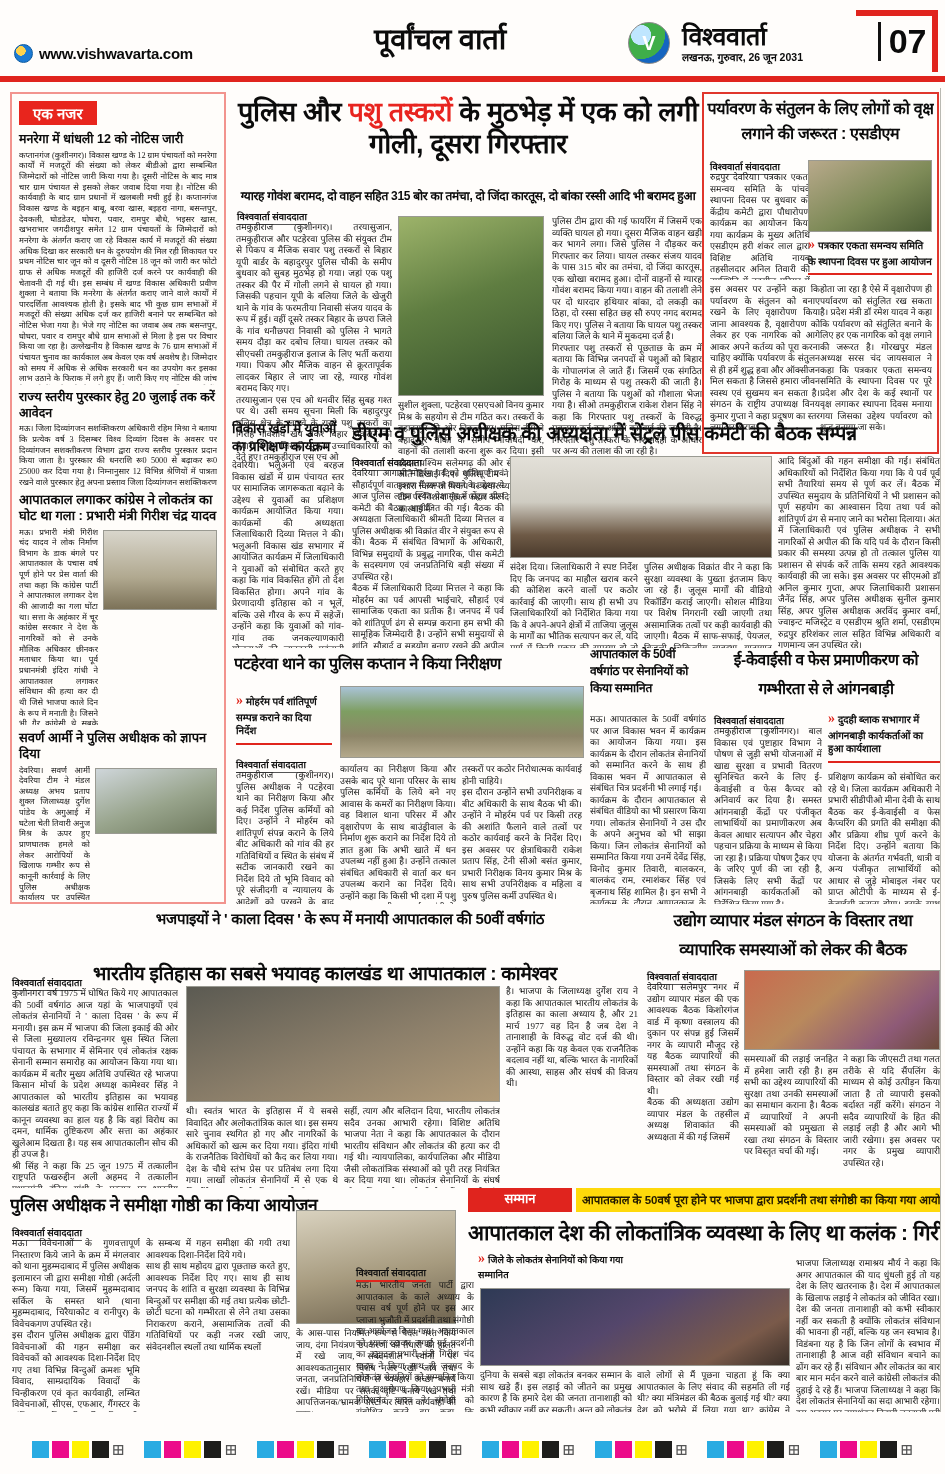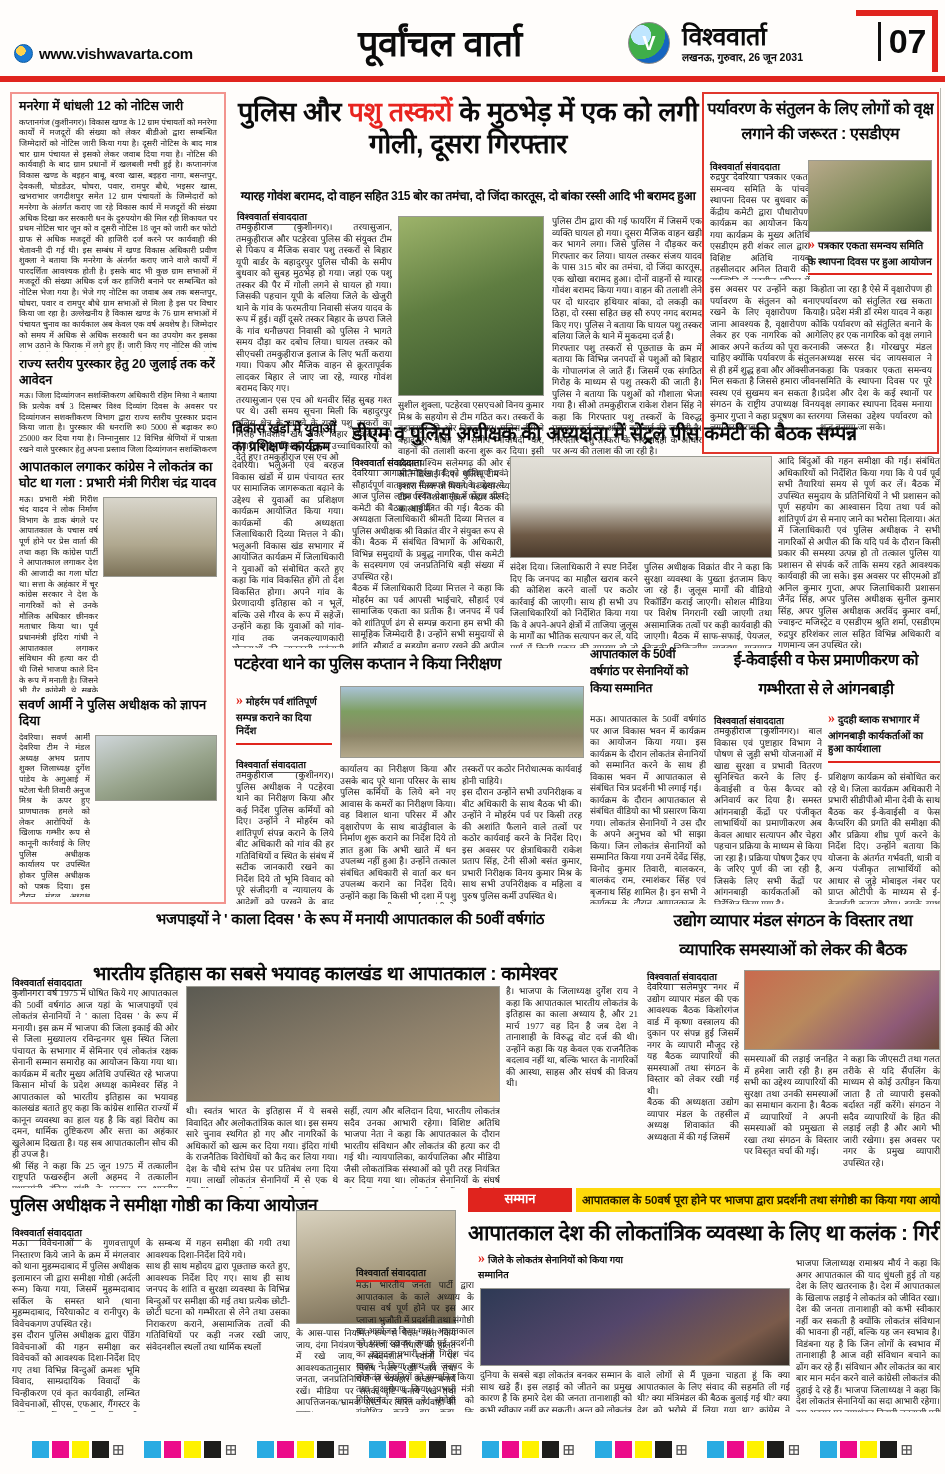--- a/index.html
+++ b/index.html
@@ -50,31 +50,32 @@
 </style>
 </head>
 <body>
 
 <div class="page">
 
   <div class="abs" style="left:14px;top:44px;display:flex;align-items:center;gap:6px">
     <span style="width:17px;height:17px;border-radius:50%;display:inline-block;background:radial-gradient(circle at 35% 35%,#ffd34d 0 30%,#1c7ad4 31% 100%);border:1px solid #0b5aa0"></span>
     <span class="hl" style="font-size:15px">www.vishwavarta.com</span>
   </div>
-  <div class="abs hl center" style="left:240px;top:18px;width:400px;font-size:36px">पूर्वांचल वार्ता</div>
+  <div class="abs hl center" style="left:240px;top:18px;width:400px;font-size:29px">पूर्वांचल वार्ता</div>
   <div class="abs" style="left:628px;top:22px;width:42px;height:42px;border-radius:50%;background:radial-gradient(circle at 30% 30%,#bfe6ff 0 25%,#3fae49 26% 60%,#1565c0 61% 100%);border:1px solid #888;display:flex;align-items:center;justify-content:center;color:#fff;font-weight:bold;font-family:'Liberation Sans',sans-serif;font-size:20px">V</div>
   <div class="abs hl" style="left:682px;top:18px;font-size:25px">विश्ववार्ता</div>
   <div class="abs hl" style="left:682px;top:50px;font-size:10.5px;letter-spacing:0">लखनऊ,  गुरुवार, 26 जून 2031</div>
   <div class="abs" style="left:856px;top:10px;width:82px;height:62px;border-top:6px solid #e0241e;border-right:6px solid #e0241e">
     <span class="hl" style="position:absolute;right:6px;top:6px;font-size:34px;border-left:3px solid #111;padding-left:8px">07</span>
   </div>
   <div class="abs redrule" style="left:0;top:76px;width:945px;height:6px"></div>
   <div class="abs vline" style="left:940px;top:88px;width:1px;height:1324px"></div>
 
   <div class="abs box-pink" style="left:10px;top:92px;width:216px;height:812px;overflow:hidden;background:#fffdfa">
+    <div style="padding:7px 7px 2px"><span class="tab">एक नजर</span></div>
     <div class="lb-art" style="max-height:258px">
       <div class="lb-h">मनरेगा में धांधली 12 को नोटिस जारी</div>
       <div class="bt-sm">कप्तानगंज (कुशीनगर)। विकास खण्ड के 12 ग्राम पंचायतों को मनरेगा कार्यों में मजदूरों की संख्या को लेकर बीडीओ द्वारा सम्बन्धित जिम्मेदारों को नोटिस जारी किया गया है। दूसरी नोटिस के बाद मात्र चार ग्राम पंचायत से इसको लेकर जवाब दिया गया है। नोटिस की कार्यवाही के बाद ग्राम प्रधानों में खलबली मची हुई है। कप्तानगंज विकास खण्ड के बइहन बाबू, बरवा खास, बइहरा नागा, बसन्तपुर, देवकली, घोडडेउर, घोघरा, पवार, रामपुर बौधे, भइसर खास, खभराभार जगदीशपुर समेत 12 ग्राम पंचायतों के जिम्मेदारों को मनरेगा के अंतर्गत कराए जा रहे विकास कार्य में मजदूरों की संख्या अधिक दिखा कर सरकारी धन के दुरुपयोग की मिल रही शिकायत पर प्रथम नोटिस चार जून को व दूसरी नोटिस 18 जून को जारी कर फोटो ग्राफ से अधिक मजदूरों की हाजिरी दर्ज करने पर कार्यवाही की चेतावनी दी गई थी। इस सम्बंध में खण्ड विकास अधिकारी प्रवीण शुक्ला ने बताया कि मनरेगा के अंतर्गत कराए जाने वाले कार्यों में पारदर्शिता आवश्यक होती है। इसके बाद भी कुछ ग्राम सभाओं में मजदूरों की संख्या अधिक दर्ज कर हाजिरी बनाने पर सम्बन्धित को नोटिस भेजा गया है। भेजे गए नोटिस का जवाब अब तक बसन्तपुर, घोघरा, पवार व रामपुर बौधे ग्राम सभाओं से मिला है इस पर विचार किया जा रहा है। उल्लेखनीय है विकास खण्ड के 76 ग्राम सभाओं में पंचायत चुनाव का कार्यकाल अब केवल एक वर्ष अवशेष है। जिम्मेदार को समय में अधिक से अधिक सरकारी धन का उपयोग कर इसका लाभ उठाने के फिराक में लगे हुए हैं। जारी किए गए नोटिस की जांच के दायरे में मनरेगा के मेट, रोजगार सेवक के उपरांत सचिव आएंगे हैं। जबकि इसका अधिक लाभ ग्राम प्रधानों को मिलता रहा है।</div>
     </div>
     <div class="lb-art" style="max-height:102px">
       <div class="lb-h">राज्य स्तरीय पुरस्कार हेतु 20 जुलाई तक करें आवेदन</div>
       <div class="bt-sm">मऊ। जिला दिव्यांगजन सशक्तिकरण अधिकारी रहिम मिश्रा ने बताया कि प्रत्येक वर्ष 3 दिसम्बर विश्व दिव्यांग दिवस के अवसर पर दिव्यांगजन सशक्तीकरण विभाग द्वारा राज्य स्तरीय पुरस्कार प्रदान किया जाता है। पुरस्कार की धनराशि रू0 5000 से बढ़ाकर रू0 25000 कर दिया गया है। निम्नानुसार 12 विभिन्न श्रेणियों में पात्रता रखने वाले पुरस्कार हेतु अपना प्रस्ताव जिला दिव्यांगजन सशक्तिकरण कार्यालय को दिनांक 20 जुलाई, 2025 तक प्राप्त करायें।</div>
     </div>
     <div class="lb-art" style="max-height:238px">
       <div class="lb-h" style="font-size:13px">आपातकाल लगाकर कांग्रेस ने लोकतंत्र का घोट था गला : प्रभारी मंत्री गिरीश चंद्र यादव</div>

